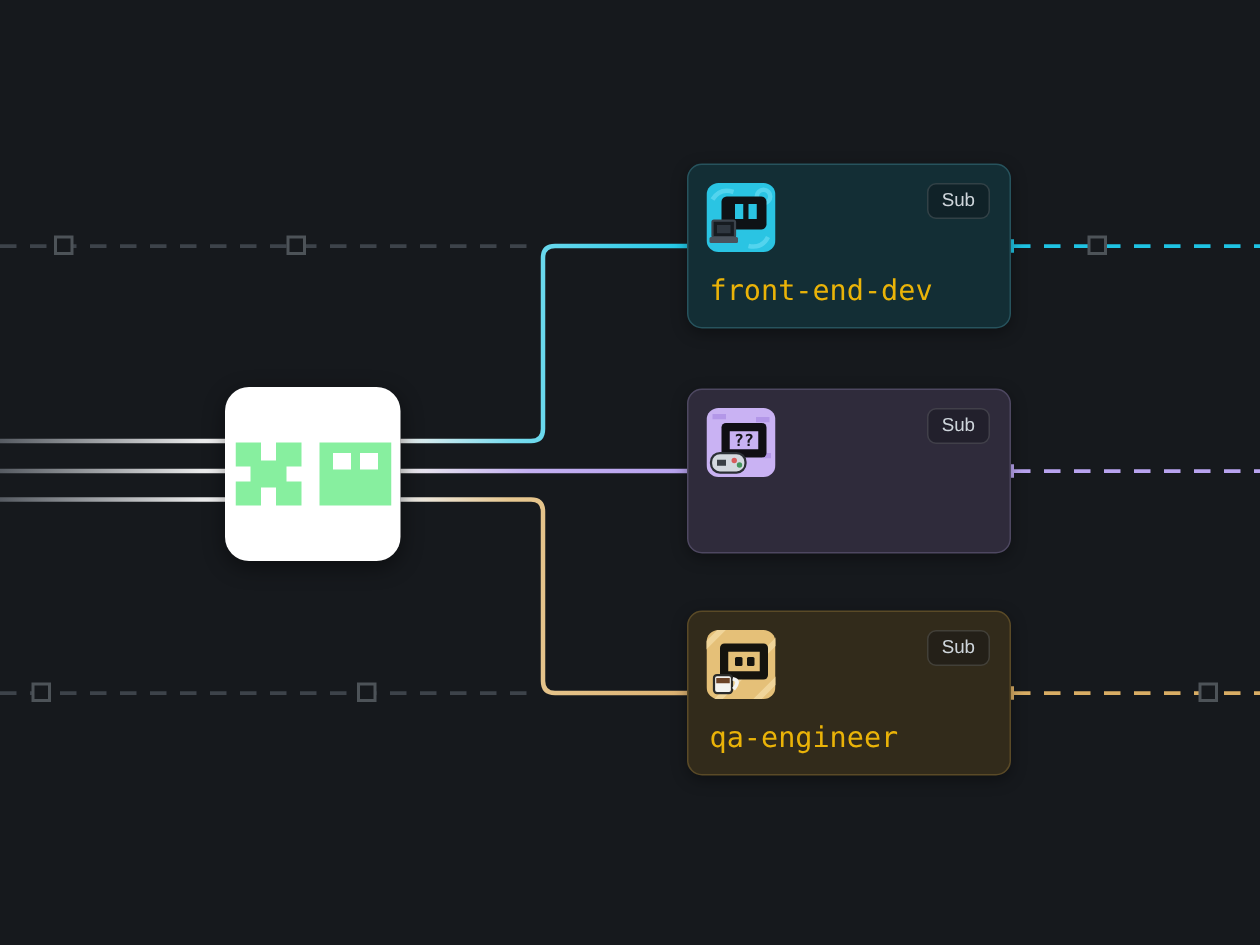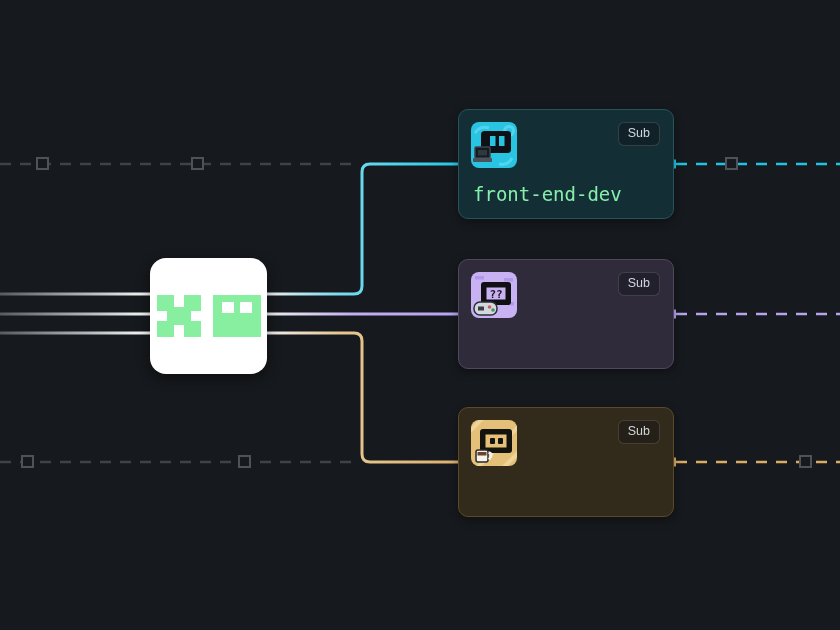--- a/index.html
+++ b/index.html
@@ -35,21 +35,21 @@
   .sub-badge{
     position:absolute;top:12px;right:13px;
     background:rgba(12,17,22,.38);
     border:1px solid rgba(255,255,255,.14);
     color:#cfd6dc;border-radius:6px;
     font-family:"Liberation Sans","DejaVu Sans",sans-serif;
     font-size:12.5px;line-height:1;padding:4px 9px 5px;
   }
   .agent-title{
     position:absolute;left:14px;bottom:13px;
-    color:#86efac;font-size:19px;font-weight:500;letter-spacing:0;
+    color:#eab308;font-size:19px;font-weight:500;letter-spacing:0;
     font-family:"DejaVu Sans Mono","Liberation Mono",monospace;
     white-space:nowrap;
     margin-top:23px;
   }
 </style>
 </head>
 <body>
 
 <div class="canvas">
 
@@ -172,15 +172,16 @@
       </g>
       <rect x="9" y="9" width="32" height="24" rx="3" fill="#15130e"></rect>
       <rect x="14.5" y="14.5" width="21" height="13" fill="#e5c078"></rect>
       <rect x="19" y="18" width="5" height="6" rx="1" fill="#15130e"></rect>
       <rect x="27" y="18" width="5" height="6" rx="1" fill="#15130e"></rect>
       <rect x="5" y="30" width="12" height="12" rx="2" fill="#f4f3f0" stroke="#2a2a28" stroke-width="1.5"></rect>
       <path d="M17.5,32.5 q5.5,1 0.5,7" stroke="#f4f3f0" stroke-width="2.5" fill="none"></path>
       <rect x="6.5" y="32" width="9" height="3.5" fill="#6b4226"></rect>
     </svg>
     <span class="sub-badge">Sub</span>
+    <div class="agent-title">qa-engineer</div>
   </div>
 
 </div>
 
 </body></html>

